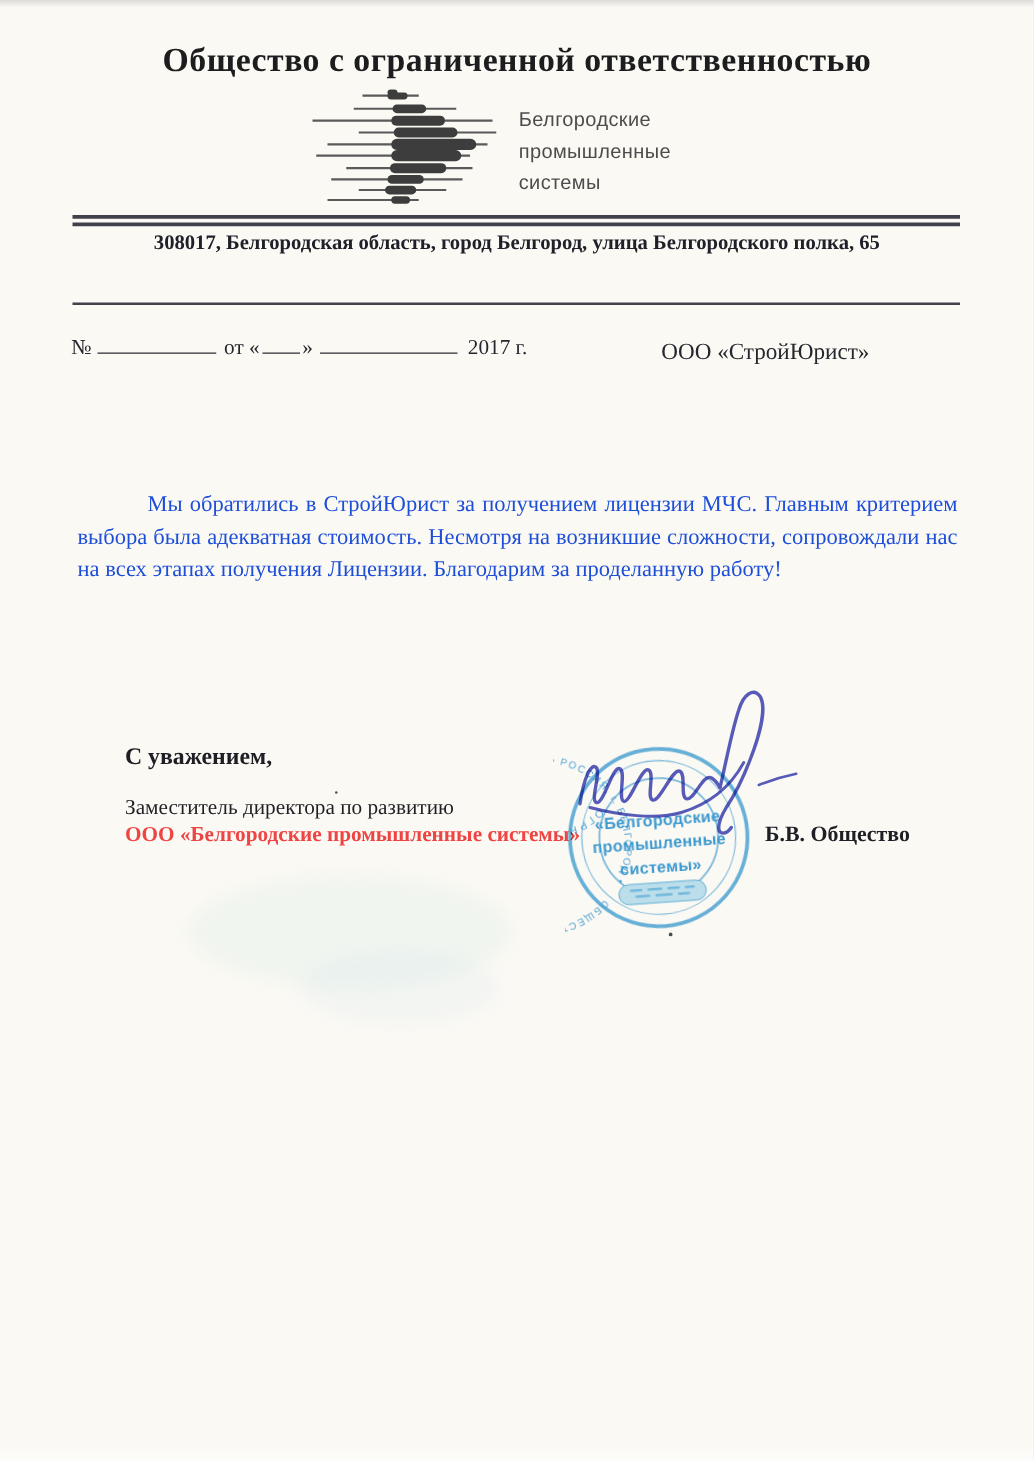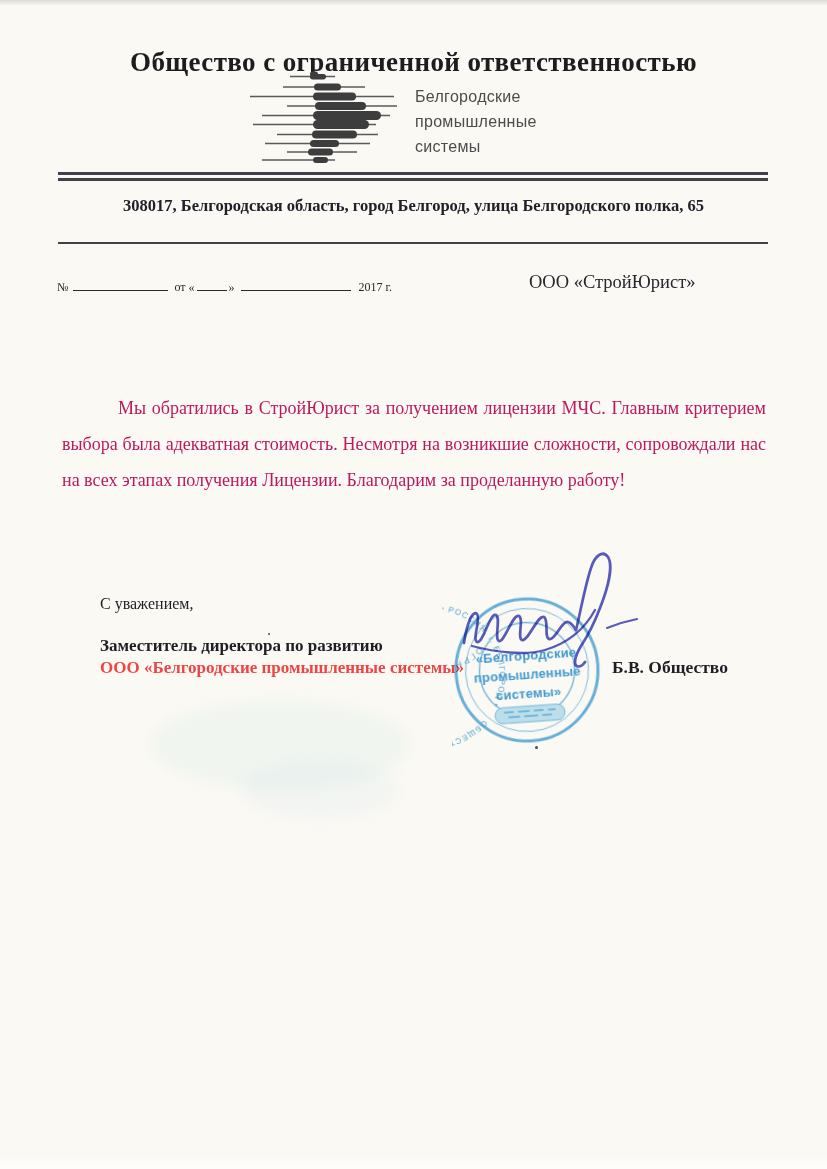--- a/index.html
+++ b/index.html
@@ -7,53 +7,53 @@
     position:relative; width:827px; height:1169px; overflow:hidden;
     background:#fbf9f4;
     font-family:"Liberation Serif","DejaVu Serif",serif;
     color:#232323;
   }
   .top-edge{position:absolute;left:0;top:0;width:827px;height:6px;
     background:linear-gradient(#dedcd8,rgba(251,249,244,0));}
   .bottom-edge{position:absolute;left:0;bottom:0;width:827px;height:14px;
     background:linear-gradient(rgba(251,249,244,0),#fdfdfb);}
   .org-type{
-    position:absolute; left:0; right:0; top:47px; margin:0;
+    position:absolute; left:0; right:0; top:33px; margin:0;
     text-align:center; font-size:27px; font-weight:700; color:#1d1d1f;
     letter-spacing:.4px;
   }
   .logo{position:absolute; left:240px; top:70px;}
   .logo-text{
     position:absolute; left:415px; top:84px;
     font-family:"Liberation Sans","DejaVu Sans",sans-serif;
     font-size:16px; line-height:25px; color:#4c4c4c; letter-spacing:.3px;
   }
   .rule-double{
     position:absolute; left:58px; width:710px; top:172px; height:3px;
     border-top:3.5px solid #41414b; border-bottom:3.5px solid #41414b;
   }
   .addr{position:absolute; left:0; right:0; text-align:center;
     font-weight:700; font-size:16.5px; color:#20202a;}
-  .addr1{top:196px;}
+  .addr1{top:184px;}
   .addr2{top:218px;}
   .rule-single{position:absolute; left:58px; width:710px; top:242px;
     border-top:2.6px solid #41414b;}
-  .ref-line{position:absolute; left:57px; top:280px; font-size:12px; color:#26262e; white-space:nowrap;}
+  .ref-line{position:absolute; left:57px; top:268px; font-size:17px; color:#26262e; white-space:nowrap;}
   .ref-line .blank{display:inline-block; border-bottom:1.6px solid #2b2b33;}
   .ref-line .w1{width:95px; margin:0 6px 0 5px;}
   .ref-line .w2{width:30px; margin:0 2px;}
   .ref-line .w3{width:110px; margin:0 8px 0 6px;}
   .recipient{position:absolute; left:529px; top:272px; font-size:18.5px; color:#26262e;}
   .body-text{
     position:absolute; left:62px; top:390px; width:704px; margin:0;
-    font-size:18px; line-height:36px; text-align:justify; text-indent:56px;
-    color:#be185d;
+    font-size:18px; line-height:26px; text-align:justify; text-indent:56px;
+    color:#1d4ed8;
   }
-  .closing{position:absolute; left:100px; top:595px; font-weight:400; font-size:16px; color:#1e1e24;}
-  .signer-title{position:absolute; left:100px; top:636px; font-weight:700; font-size:17px; color:#1e1e24;}
+  .closing{position:absolute; left:100px; top:595px; font-weight:700; font-size:19px; color:#1e1e24;}
+  .signer-title{position:absolute; left:100px; top:636px; font-weight:400; font-size:17px; color:#1e1e24;}
   .signer-org{position:absolute; left:100px; top:658px; font-weight:700; font-size:17px; color:#ef4444;font-family:Liberation Serif, serif;}
   .signer-name{position:absolute; left:612px; top:657px; font-weight:700; font-size:17.5px; color:#1e1e24;}
   .stamp{position:absolute; left:447px; top:590px; mix-blend-mode:multiply;
     filter:blur(.25px); opacity:.93; transform:rotate(-4deg);}
   .stamp .ring{fill:#2f96d6; font-family:"Liberation Sans","DejaVu Sans",sans-serif;}
   .stamp .center-line{fill:#2f96d6; font-family:"Liberation Sans","DejaVu Sans",sans-serif;
     font-weight:700; font-size:13px; letter-spacing:.2px;}
   .signature{position:absolute; left:445px; top:540px; mix-blend-mode:multiply; filter:blur(.2px);}
   .smudge{position:absolute; border-radius:50%; filter:blur(7px); pointer-events:none;}
   .smudge1{left:150px; top:700px; width:260px; height:90px; background:rgba(140,210,200,.09);}

